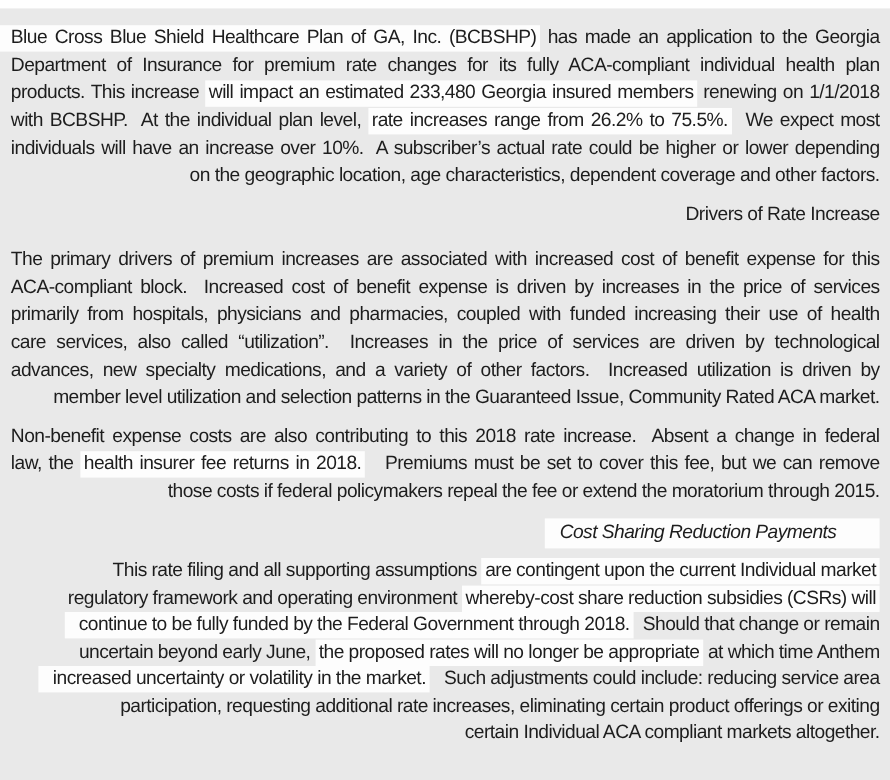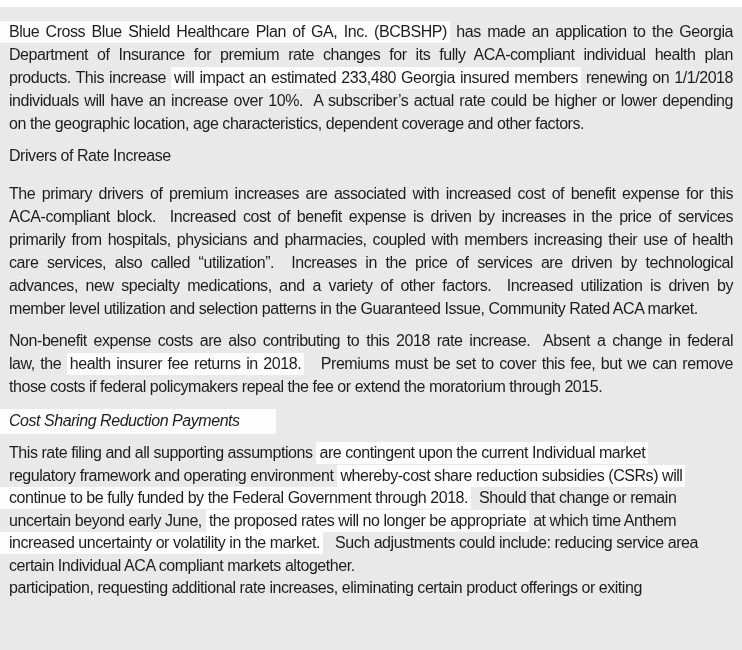--- a/index.html
+++ b/index.html
@@ -33,21 +33,21 @@
   }
   .block { margin: 0; }
   .b-p1 { margin-bottom: 9px; }
   .b-h1 { margin-bottom: 15px; }
   .b-p2 { margin-bottom: 9px; }
   .b-p3 { margin-bottom: 11px; }
   .b-h2 { margin-bottom: 10px; font-style: italic; }
   .b-p4 { margin-bottom: 16px; }
   .line {
     line-height: 23px;
-    text-align: left;
+    text-align: right;
   }
   .b-p4 .line { line-height: 22.5px; }
   .just {
     text-align: justify;
     text-align-last: justify;
   }
   .hl {
     background: var(--hl-color, #fdfdfd);
     padding: 2px 3px 3px 3px;
   }
@@ -64,45 +64,46 @@
 </head>
 <body style="--paper-color: #e9e9e9; --hl-color: #fdfdfd; --text-color: #1d1d1d; --band-color: #ffffff;">
 
 <div class="top-band"></div>
 <div class="paper" id="doc-page">
   <div id="doc-content">
       <div class="block paragraph b-p1">
         <div class="line just"><span class="hl bleed">Blue Cross Blue Shield Healthcare Plan of GA, Inc. (BCBSHP)</span><span class="run"> has made an application to the Georgia</span></div>
         <div class="line just"><span class="run">Department of Insurance for premium rate changes for its fully ACA-compliant individual health plan</span></div>
         <div class="line just"><span class="run">products. This increase </span><span class="hl">will impact an estimated 233,480 Georgia insured members</span><span class="run"> renewing on 1/1/2018</span></div>
+        <div class="line just"><span class="run">with BCBSHP.&nbsp; At the individual plan level, </span><span class="hl">rate increases range from 26.2% to 75.5%.</span><span class="run">&nbsp; We expect most</span></div>
         <div class="line just"><span class="run">individuals will have an increase over 10%.&nbsp; A subscriber’s actual rate could be higher or lower depending</span></div>
         <div class="line"><span class="run">on the geographic location, age characteristics, dependent coverage and other factors.</span></div>
       </div>
       <div class="block heading b-h1">
         <div class="line"><span class="run">Drivers of Rate Increase</span></div>
       </div>
       <div class="block paragraph b-p2">
         <div class="line just"><span class="run">The primary drivers of premium increases are associated with increased cost of benefit expense for this</span></div>
         <div class="line just"><span class="run">ACA-compliant block.&nbsp; Increased cost of benefit expense is driven by increases in the price of services</span></div>
-        <div class="line just"><span class="run">primarily from hospitals, physicians and pharmacies, coupled with members increasing their use of health</span></div>
+        <div class="line just"><span class="run">primarily from hospitals, physicians and pharmacies, coupled with funded increasing their use of health</span></div>
         <div class="line just"><span class="run">care services, also called “utilization”.&nbsp; Increases in the price of services are driven by technological</span></div>
         <div class="line just"><span class="run">advances, new specialty medications, and a variety of other factors.&nbsp; Increased utilization is driven by</span></div>
         <div class="line"><span class="run">member level utilization and selection patterns in the Guaranteed Issue, Community Rated ACA market.</span></div>
       </div>
       <div class="block paragraph b-p3">
         <div class="line just"><span class="run">Non-benefit expense costs are also contributing to this 2018 rate increase.&nbsp; Absent a change in federal</span></div>
         <div class="line just"><span class="run">law, the </span><span class="hl">health insurer fee returns in 2018.</span><span class="run">&nbsp;&nbsp; Premiums must be set to cover this fee, but we can remove</span></div>
         <div class="line"><span class="run">those costs if federal policymakers repeal the fee or extend the moratorium through 2015.</span></div>
       </div>
       <div class="block heading b-h2">
         <div class="line"><span class="hl bleed">Cost Sharing Reduction Payments</span></div>
       </div>
       <div class="block paragraph b-p4">
         <div class="line"><span class="run">This rate filing and all supporting assumptions </span><span class="hl">are contingent upon the current Individual market</span></div>
         <div class="line"><span class="run">regulatory framework and operating environment </span><span class="hl">whereby-cost share reduction subsidies (CSRs) will</span></div>
         <div class="line"><span class="hl bleed">continue to be fully funded by the Federal Government through 2018.</span><span class="run">&nbsp; Should that change or remain</span></div>
         <div class="line"><span class="run">uncertain beyond early June, </span><span class="hl">the proposed rates will no longer be appropriate</span><span class="run"> at which time Anthem</span></div>
         <div class="line"><span class="hl bleed">increased uncertainty or volatility in the market.</span><span class="run">&nbsp;&nbsp; Such adjustments could include: reducing service area</span></div>
+        <div class="line"><span class="run">participation, requesting additional rate increases, eliminating certain product offerings or exiting</span></div>
         <div class="line"><span class="run">certain Individual ACA compliant markets altogether.</span></div>
-        <div class="line"><span class="run">participation, requesting additional rate increases, eliminating certain product offerings or exiting</span></div>
       </div>
     </div>
 </div>
 
 </body></html>

